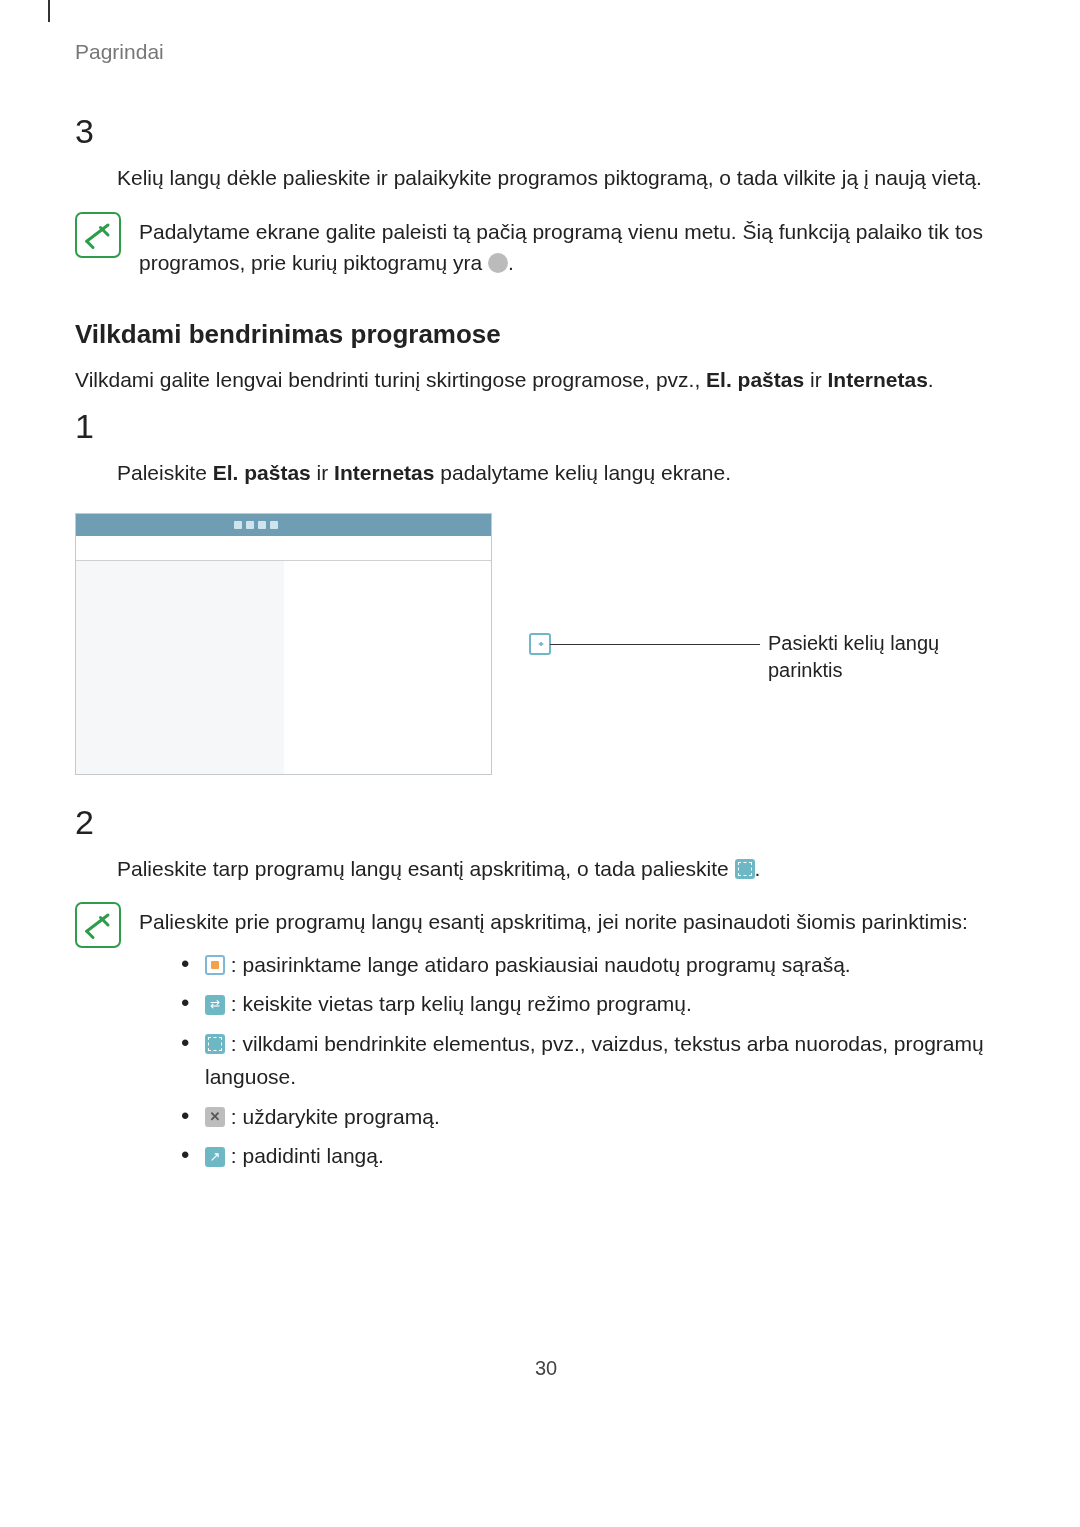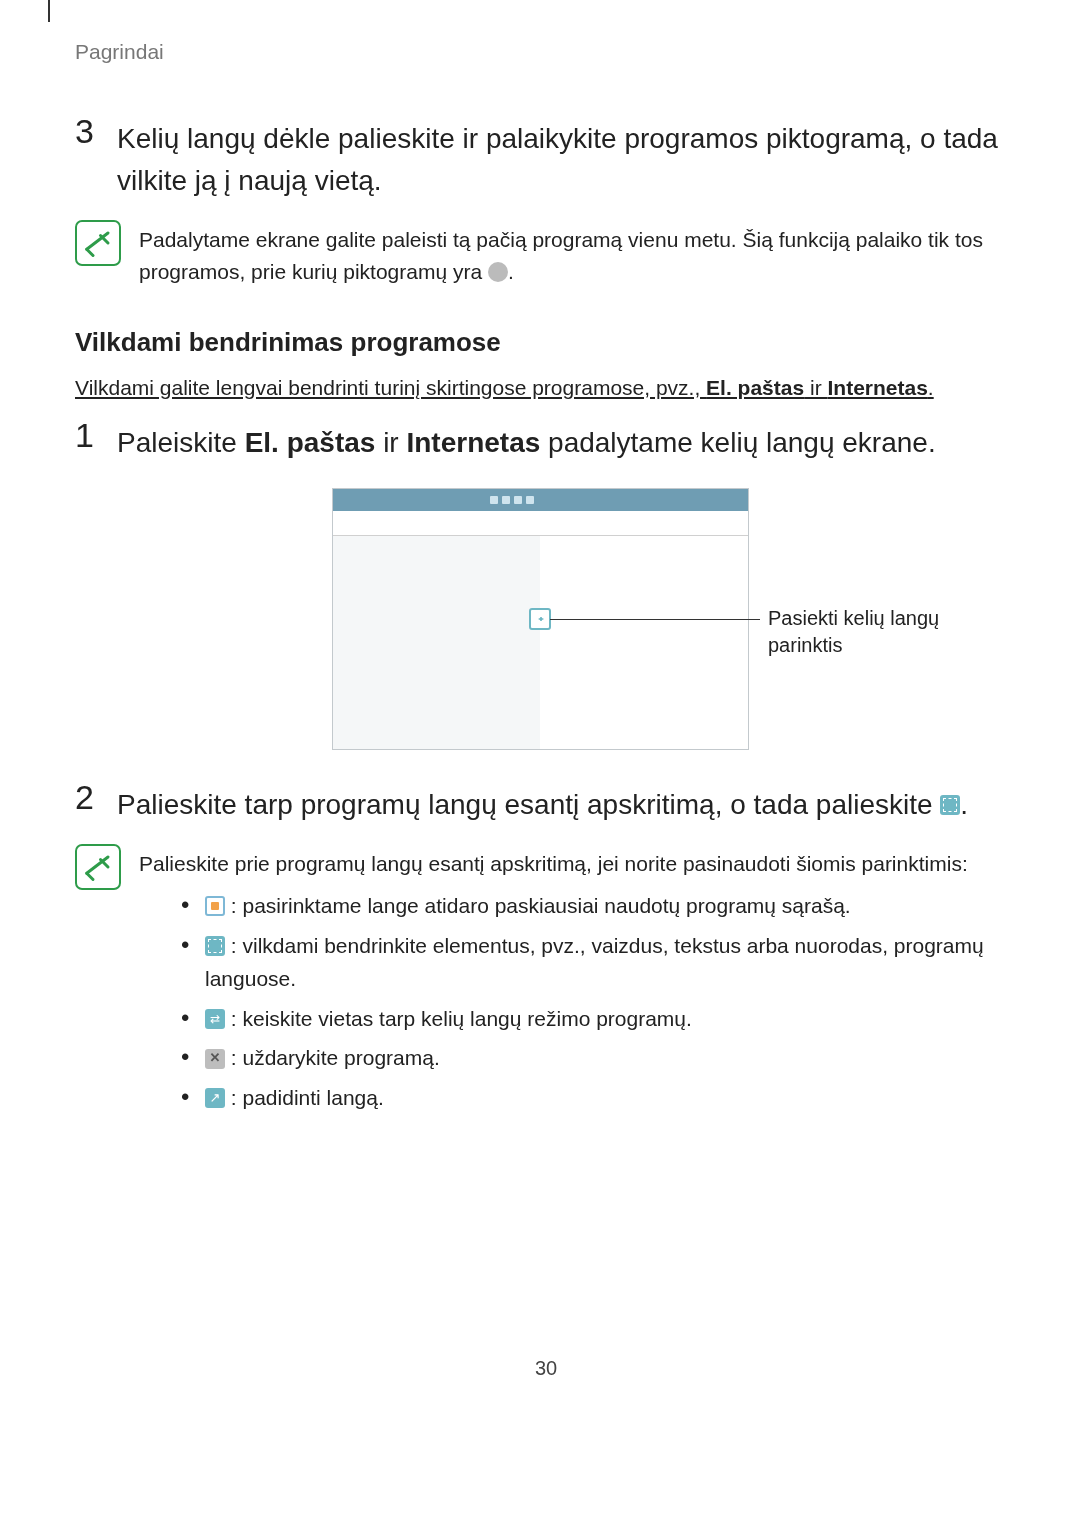--- a/index.html
+++ b/index.html
@@ -35,24 +35,25 @@
     margin-bottom: 18px;
   }
   .step-num {
     font-size: 34px;
     font-weight: 400;
     line-height: 1;
     min-width: 24px;
     color: #222;
   }
   .step-body {
-    font-size: 28px;
+    font-size: 21px;
     line-height: 1.5;
     flex: 1;
     padding-top: 4px;
+    margin-top: 44px;
   }
   .note {
     display: flex;
     align-items: flex-start;
     gap: 18px;
     margin: 0 0 28px 0;
   }
   .note-icon {
     width: 42px;
     height: 42px;
@@ -72,21 +73,20 @@
   }
   h2.section {
     font-size: 26px;
     font-weight: 700;
     margin: 40px 0 14px 0;
   }
   .para {
     font-size: 21px;
     line-height: 1.5;
     margin: 7px 0 14px 0;
-    text-decoration: underline;
   }
   .bold { font-weight: 700; }
   .inline-icon {
     display: inline-block;
     vertical-align: middle;
     width: 20px;
     height: 20px;
     border-radius: 3px;
     position: relative;
     top: -1px;
@@ -109,21 +109,21 @@
   .inline-icon.maximize::after{
     content:"↗";color:#fff;position:absolute;inset:0;display:flex;align-items:center;justify-content:center;font-size:13px;
   }
   .inline-icon.gray-x {
     background:#bdbdbd;
   }
   .inline-icon.gray-x::after{
     content:"✕";color:#555;position:absolute;inset:0;display:flex;align-items:center;justify-content:center;font-size:13px;font-weight:700;
   }
   .figure-wrap {
-    display:flex;justify-content:center;margin:24px 0 30px 0;position:relative;
+    display:flex;margin:24px 0 30px 0;position:relative;
   }
   .figure {
     width: 415px;
     height: 260px;
     background: #e7eef2;
     border: 1px solid #c3c9cd;
     display:flex;
     flex-direction: row;
   }
   .fig-left,.fig-right{flex:1;display:flex;flex-direction:column;}
@@ -248,22 +248,22 @@
       <svg viewBox="0 0 24 24" fill="none" stroke="#2e9c4a" stroke-width="2.4" stroke-linecap="round" stroke-linejoin="round">
         <path d="M3 17 L8 22"></path>
           <path d="M3 17 L20 4"></path>
           <path d="M14 6 L20 12"></path>
       </svg>
     </div>
     <div class="note-body">
       <span>Palieskite prie programų langų esantį apskritimą, jei norite pasinaudoti šiomis parinktimis:</span>
       <ul class="bullets">
         <li><span class="inline-icon blue-border orange-inner"></span><span> : pasirinktame lange atidaro paskiausiai naudotų programų sąrašą.</span></li>
+        <li><span class="inline-icon teal swap"></span><span> : keiskite vietas tarp kelių langų režimo programų.</span></li>
         <li><span class="inline-icon teal drag"></span><span> : vilkdami bendrinkite elementus, pvz., vaizdus, tekstus arba nuorodas, programų languose.</span></li>
-        <li><span class="inline-icon teal swap"></span><span> : keiskite vietas tarp kelių langų režimo programų.</span></li>
         <li><span class="inline-icon gray-x"></span><span> : uždarykite programą.</span></li>
         <li><span class="inline-icon teal maximize"></span><span> : padidinti langą.</span></li>
       </ul>
     </div>
   </div>
 
   <div class="page-num">30</div>
 </div>
 
 </body></html>

